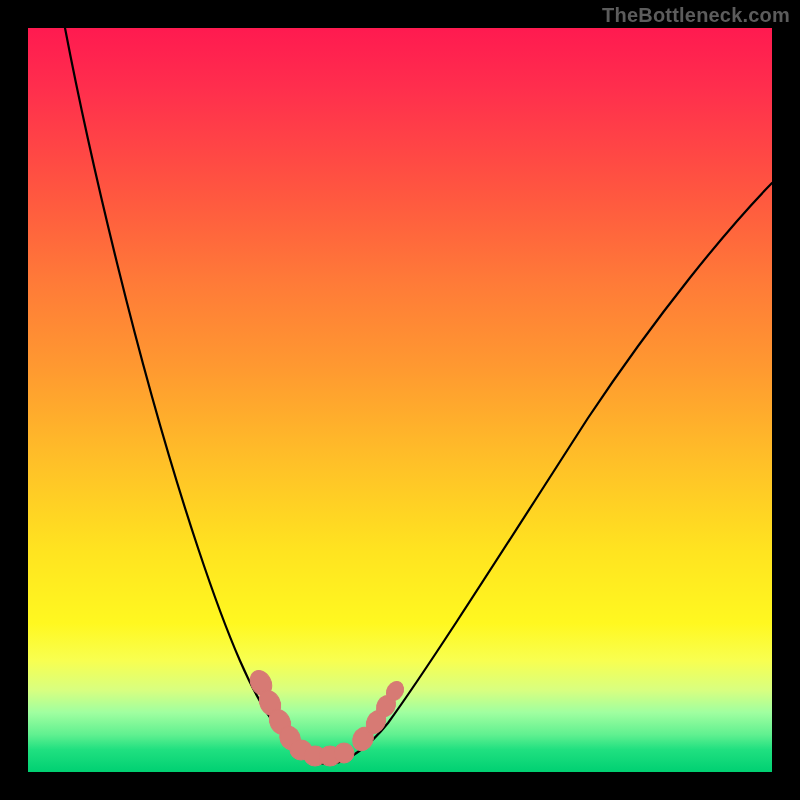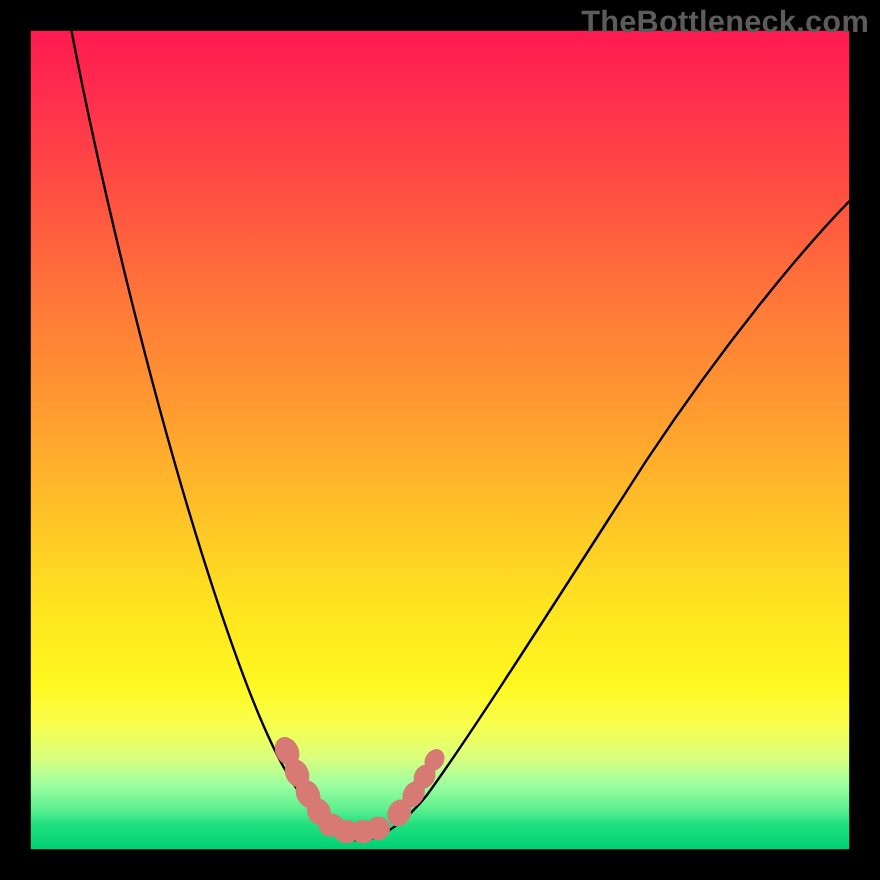--- a/index.html
+++ b/index.html
@@ -32,21 +32,21 @@
       #60f090 95%,
       #20e080 97%,
       #00d072 100%
     );
   }
   .watermark {
     position: absolute;
     top: 4px;
     right: 10px;
     color: #5c5c5c;
-    font-size: 28px;
+    font-size: 20px;
     font-weight: 600;
     letter-spacing: 0.2px;
   }
   svg {
     position: absolute;
     left: 0;
     top: 0;
   }
 </style>
 </head>

